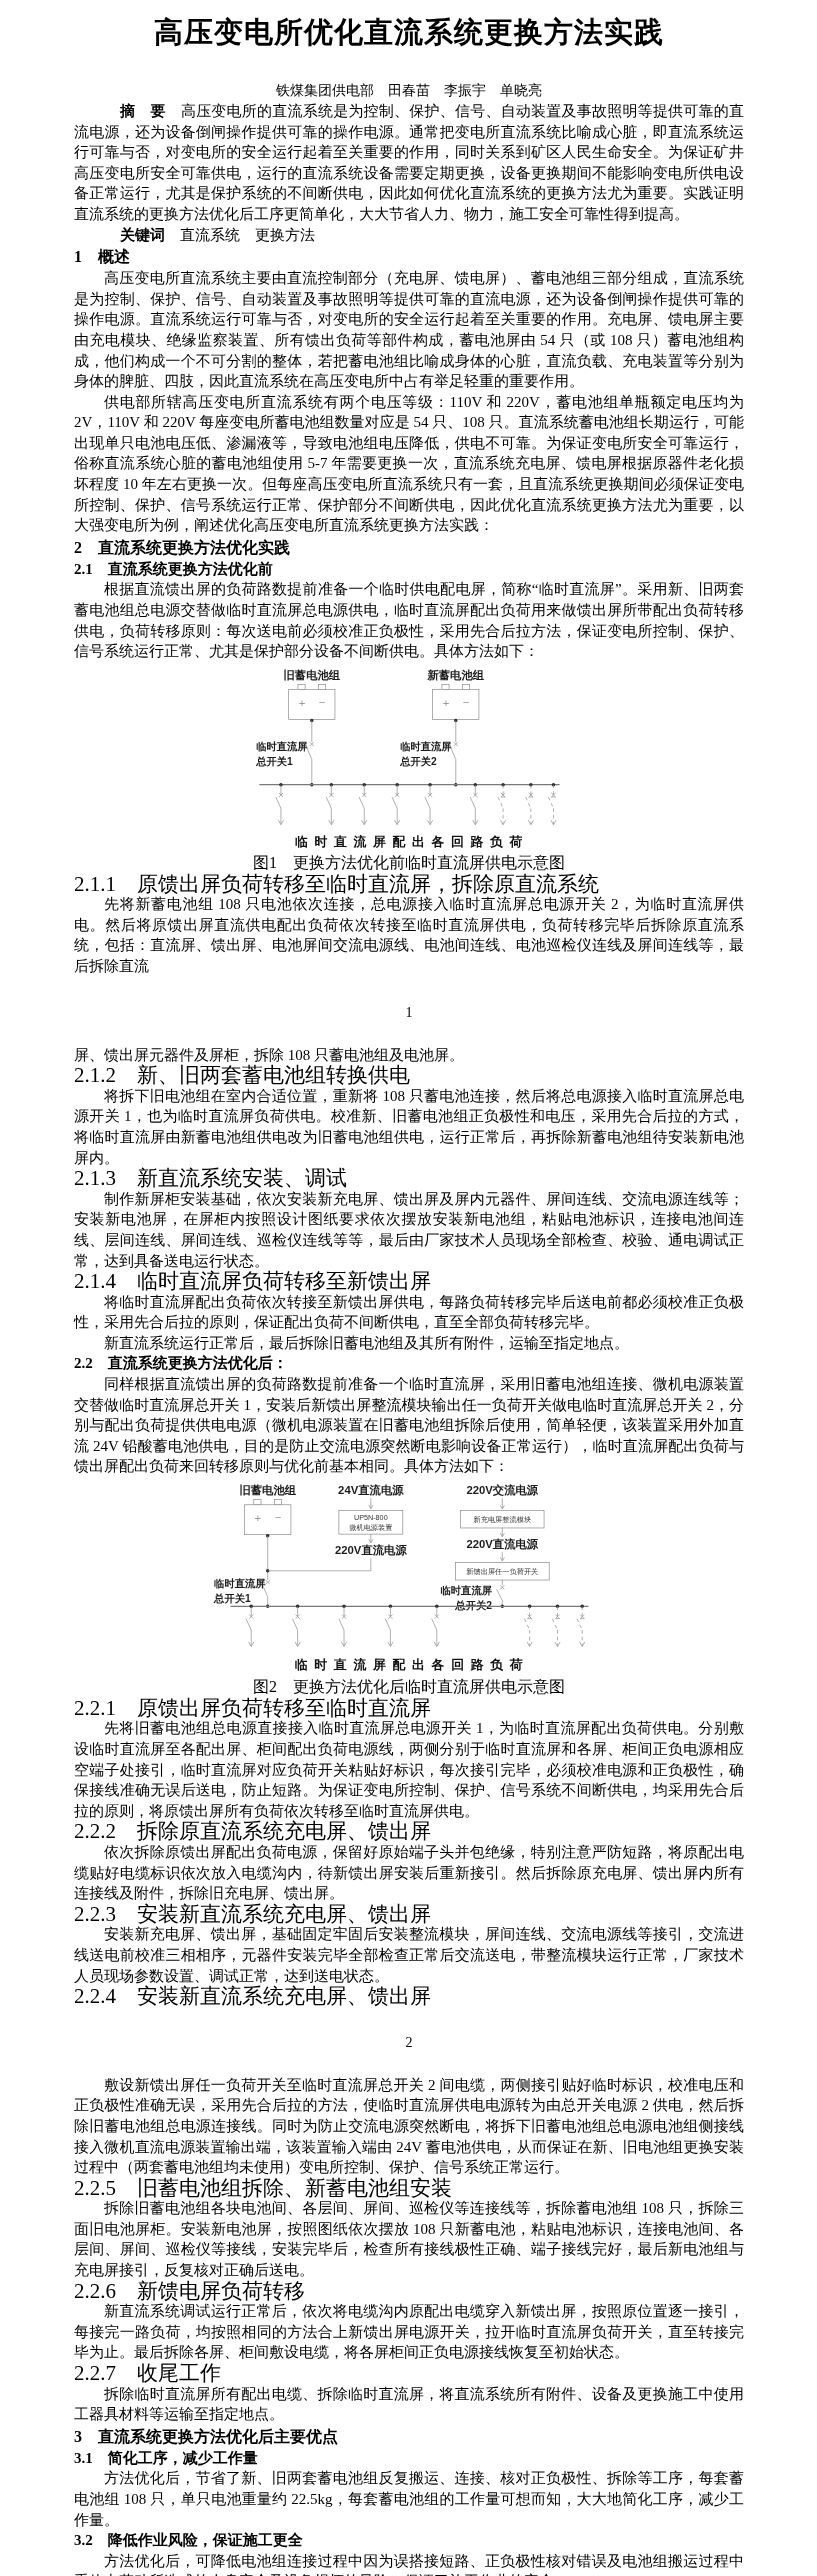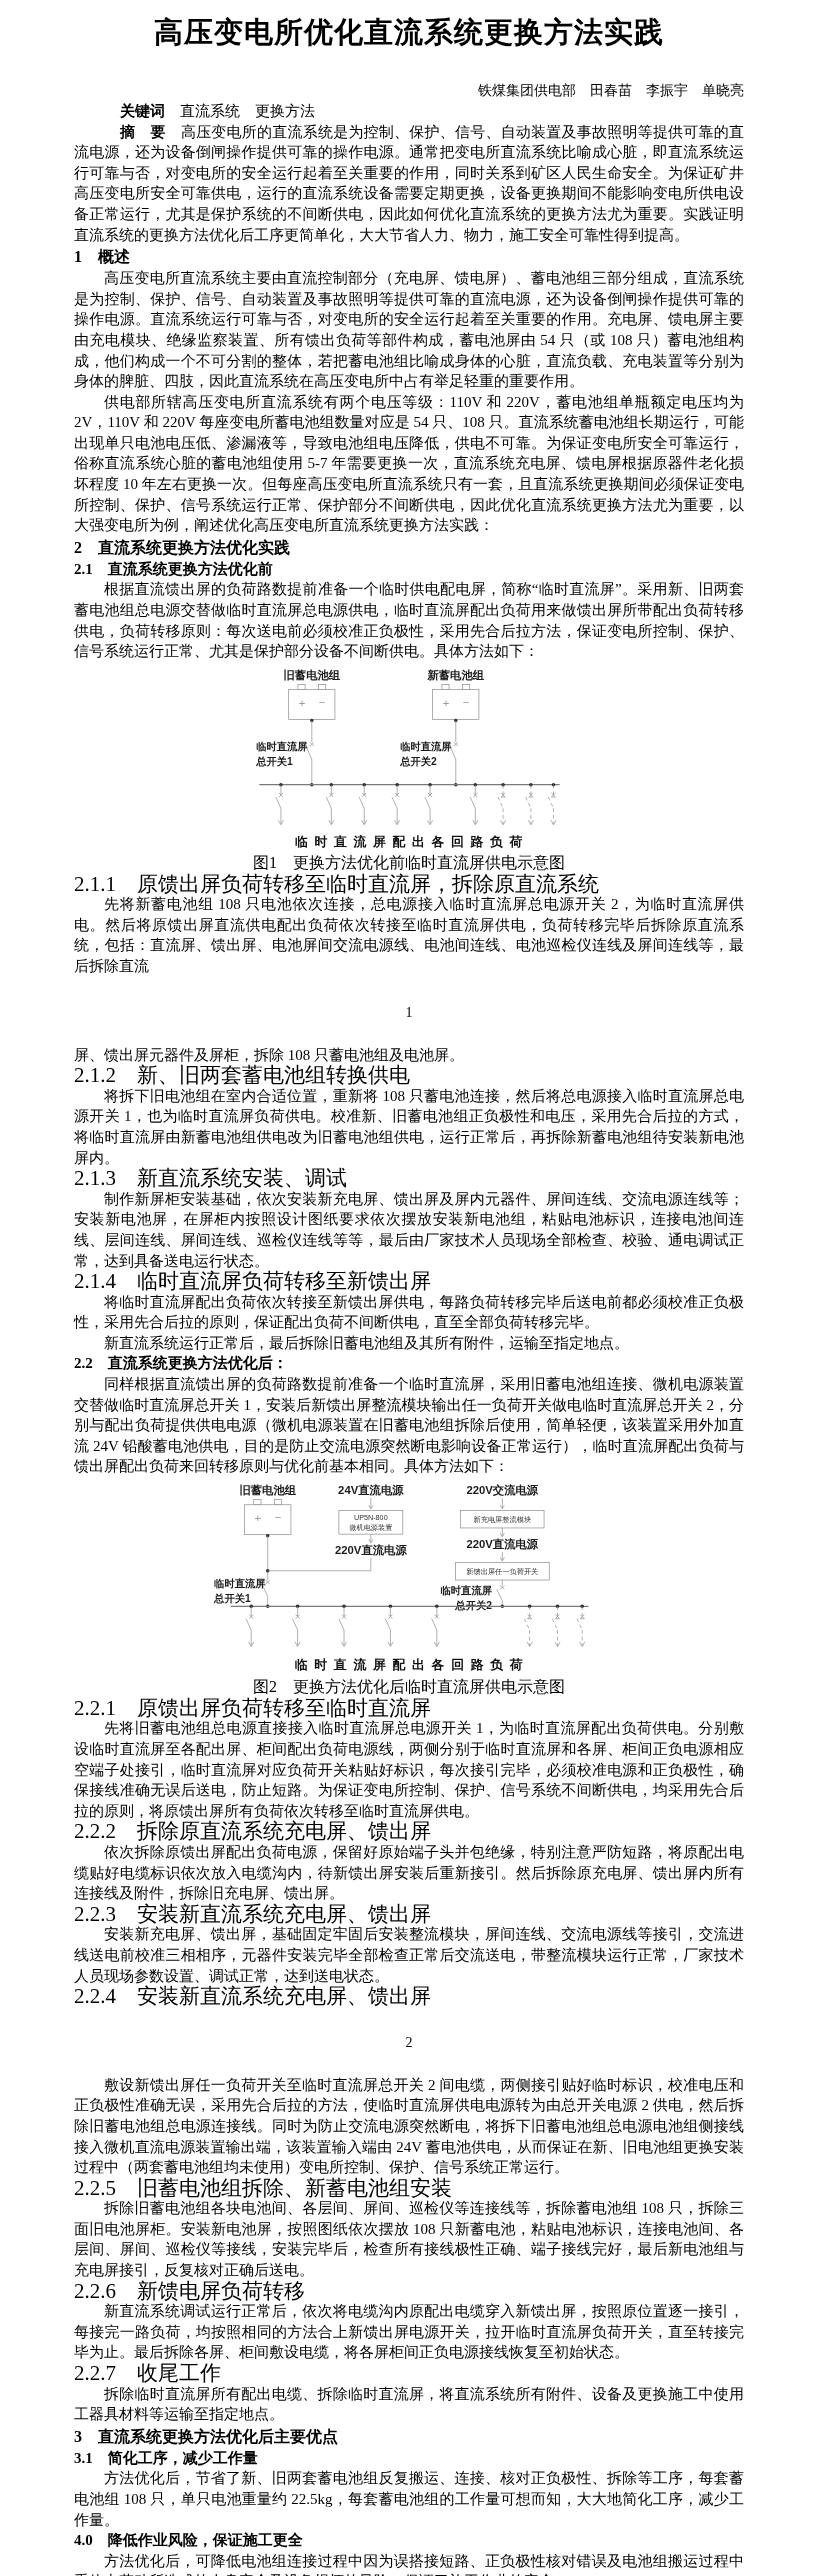--- a/index.html
+++ b/index.html
@@ -2,21 +2,21 @@
 <html style="font-size:8.2px"><head>
 <meta charset="utf-8">
 <style>
   html,body{margin:0;padding:0;background:#ffffff;}
   body{width:818px;height:2786px;overflow:hidden;color:#000;
        font-family:"Liberation Serif","DejaVu Serif",serif;}
   .sheet{padding:12.4px 74px 20.6px 74px;}
   .title{font-family:Liberation Serif, serif;
          font-weight:bold;font-size:29px;line-height:40px;text-align:center;
          margin:0;letter-spacing:1px;}
-  .authors{font-size:14px;line-height:19.6px;text-align:right;margin-top:29px;}
+  .authors{font-size:14px;line-height:19.6px;text-align:center;margin-top:29px;}
   .abstract{margin-top:24px;}
   p.body{font-size:15px;line-height:20.6px;margin:0;text-align:justify;text-indent:30px;}
   p.meta{text-indent:46px;}
   p.noindent{text-indent:0;}
   .h1{font-size:16px;font-weight:bold;line-height:23px;margin:0;}
   .h2{font-size:15px;font-weight:bold;line-height:20.6px;margin:0;}
   .h3{font-size:21px;font-weight:normal;line-height:20.6px;margin:0;}
   .page-num{font-size:14px;text-align:center;margin:28px 0 24px 0;}
   .figure{text-align:center;margin:7.2px 0 0 0;}
   .figcaption{font-size:16px;line-height:20.6px;text-align:center;margin:1px 0 0 0;}
@@ -35,23 +35,23 @@
 </style>
 </head>
 <body>
 
 <div class="sheet">
 
   <h1 class="title">高压变电所优化直流系统更换方法实践</h1>
 
   <div class="authors">铁煤集团供电部　田春苗　李振宇　单晓亮</div>
 
+  <p class="body meta abstract"><b>摘　要　</b><span>高压变电所的直流系统是为控制、保护、信号、自动装置及事故照明等提供可靠的直流电源，还为设备倒闸操作提供可靠的操作电源。通常把变电所直流系统比喻成心脏，即直流系统运行可靠与否，对变电所的安全运行起着至关重要的作用，同时关系到矿区人民生命安全。为保证矿井高压变电所安全可靠供电，运行的直流系统设备需要定期更换，设备更换期间不能影响变电所供电设备正常运行，尤其是保护系统的不间断供电，因此如何优化直流系统的更换方法尤为重要。实践证明直流系统的更换方法优化后工序更简单化，大大节省人力、物力，施工安全可靠性得到提高。</span></p>
+
   <p class="body meta"><b>关键词　</b><span>直流系统　更换方法</span></p>
-
-  <p class="body meta abstract"><b>摘　要　</b><span>高压变电所的直流系统是为控制、保护、信号、自动装置及事故照明等提供可靠的直流电源，还为设备倒闸操作提供可靠的操作电源。通常把变电所直流系统比喻成心脏，即直流系统运行可靠与否，对变电所的安全运行起着至关重要的作用，同时关系到矿区人民生命安全。为保证矿井高压变电所安全可靠供电，运行的直流系统设备需要定期更换，设备更换期间不能影响变电所供电设备正常运行，尤其是保护系统的不间断供电，因此如何优化直流系统的更换方法尤为重要。实践证明直流系统的更换方法优化后工序更简单化，大大节省人力、物力，施工安全可靠性得到提高。</span></p>
 
   <h2 class="h1">1　概述</h2>
   <p class="body">高压变电所直流系统主要由直流控制部分（充电屏、馈电屏）、蓄电池组三部分组成，直流系统是为控制、保护、信号、自动装置及事故照明等提供可靠的直流电源，还为设备倒闸操作提供可靠的操作电源。直流系统运行可靠与否，对变电所的安全运行起着至关重要的作用。充电屏、馈电屏主要由充电模块、绝缘监察装置、所有馈出负荷等部件构成，蓄电池屏由 54 只（或 108 只）蓄电池组构成，他们构成一个不可分割的整体，若把蓄电池组比喻成身体的心脏，直流负载、充电装置等分别为身体的脾脏、四肢，因此直流系统在高压变电所中占有举足轻重的重要作用。</p>
   <p class="body">供电部所辖高压变电所直流系统有两个电压等级：110V 和 220V，蓄电池组单瓶额定电压均为 2V，110V 和 220V 每座变电所蓄电池组数量对应是 54 只、108 只。直流系统蓄电池组长期运行，可能出现单只电池电压低、渗漏液等，导致电池组电压降低，供电不可靠。为保证变电所安全可靠运行，俗称直流系统心脏的蓄电池组使用 5-7 年需要更换一次，直流系统充电屏、馈电屏根据原器件老化损坏程度 10 年左右更换一次。但每座高压变电所直流系统只有一套，且直流系统更换期间必须保证变电所控制、保护、信号系统运行正常、保护部分不间断供电，因此优化直流系统更换方法尤为重要，以大强变电所为例，阐述优化高压变电所直流系统更换方法实践：</p>
 
   <h2 class="h1">2　直流系统更换方法优化实践</h2>
   <h3 class="h2">2.1　直流系统更换方法优化前</h3>
   <p class="body">根据直流馈出屏的负荷路数提前准备一个临时供电配电屏，简称“临时直流屏”。采用新、旧两套蓄电池组总电源交替做临时直流屏总电源供电，临时直流屏配出负荷用来做馈出屏所带配出负荷转移供电，负荷转移原则：每次送电前必须校准正负极性，采用先合后拉方法，保证变电所控制、保护、信号系统运行正常、尤其是保护部分设备不间断供电。具体方法如下：</p>
 
   <div class="figure">
@@ -240,17 +240,17 @@
   <h4 class="h3">2.2.5　旧蓄电池组拆除、新蓄电池组安装</h4>
   <p class="body">拆除旧蓄电池组各块电池间、各层间、屏间、巡检仪等连接线等，拆除蓄电池组 108 只，拆除三面旧电池屏柜。安装新电池屏，按照图纸依次摆放 108 只新蓄电池，粘贴电池标识，连接电池间、各层间、屏间、巡检仪等接线，安装完毕后，检查所有接线极性正确、端子接线完好，最后新电池组与充电屏接引，反复核对正确后送电。</p>
   <h4 class="h3">2.2.6　新馈电屏负荷转移</h4>
   <p class="body">新直流系统调试运行正常后，依次将电缆沟内原配出电缆穿入新馈出屏，按照原位置逐一接引，每接完一路负荷，均按照相同的方法合上新馈出屏电源开关，拉开临时直流屏负荷开关，直至转接完毕为止。最后拆除各屏、柜间敷设电缆，将各屏柜间正负电源接线恢复至初始状态。</p>
   <h4 class="h3">2.2.7　收尾工作</h4>
   <p class="body">拆除临时直流屏所有配出电缆、拆除临时直流屏，将直流系统所有附件、设备及更换施工中使用工器具材料等运输至指定地点。</p>
 
   <h2 class="h1">3　直流系统更换方法优化后主要优点</h2>
   <h3 class="h2">3.1　简化工序，减少工作量</h3>
   <p class="body">方法优化后，节省了新、旧两套蓄电池组反复搬运、连接、核对正负极性、拆除等工序，每套蓄电池组 108 只，单只电池重量约 22.5kg，每套蓄电池组的工作量可想而知，大大地简化工序，减少工作量。</p>
-  <h3 class="h2">4.0　降低作业风险，保证施工更全</h3>
+  <h3 class="h2">3.2　降低作业风险，保证施工更全</h3>
   <p class="body">方法优化后，可降低电池组连接过程中因为误搭接短路、正负极性核对错误及电池组搬运过程中重体力劳动所造成的人身安全及设备损坏的风险，保证了施工作业的安全。</p>
 
 </div>
 
 
 </body></html>

